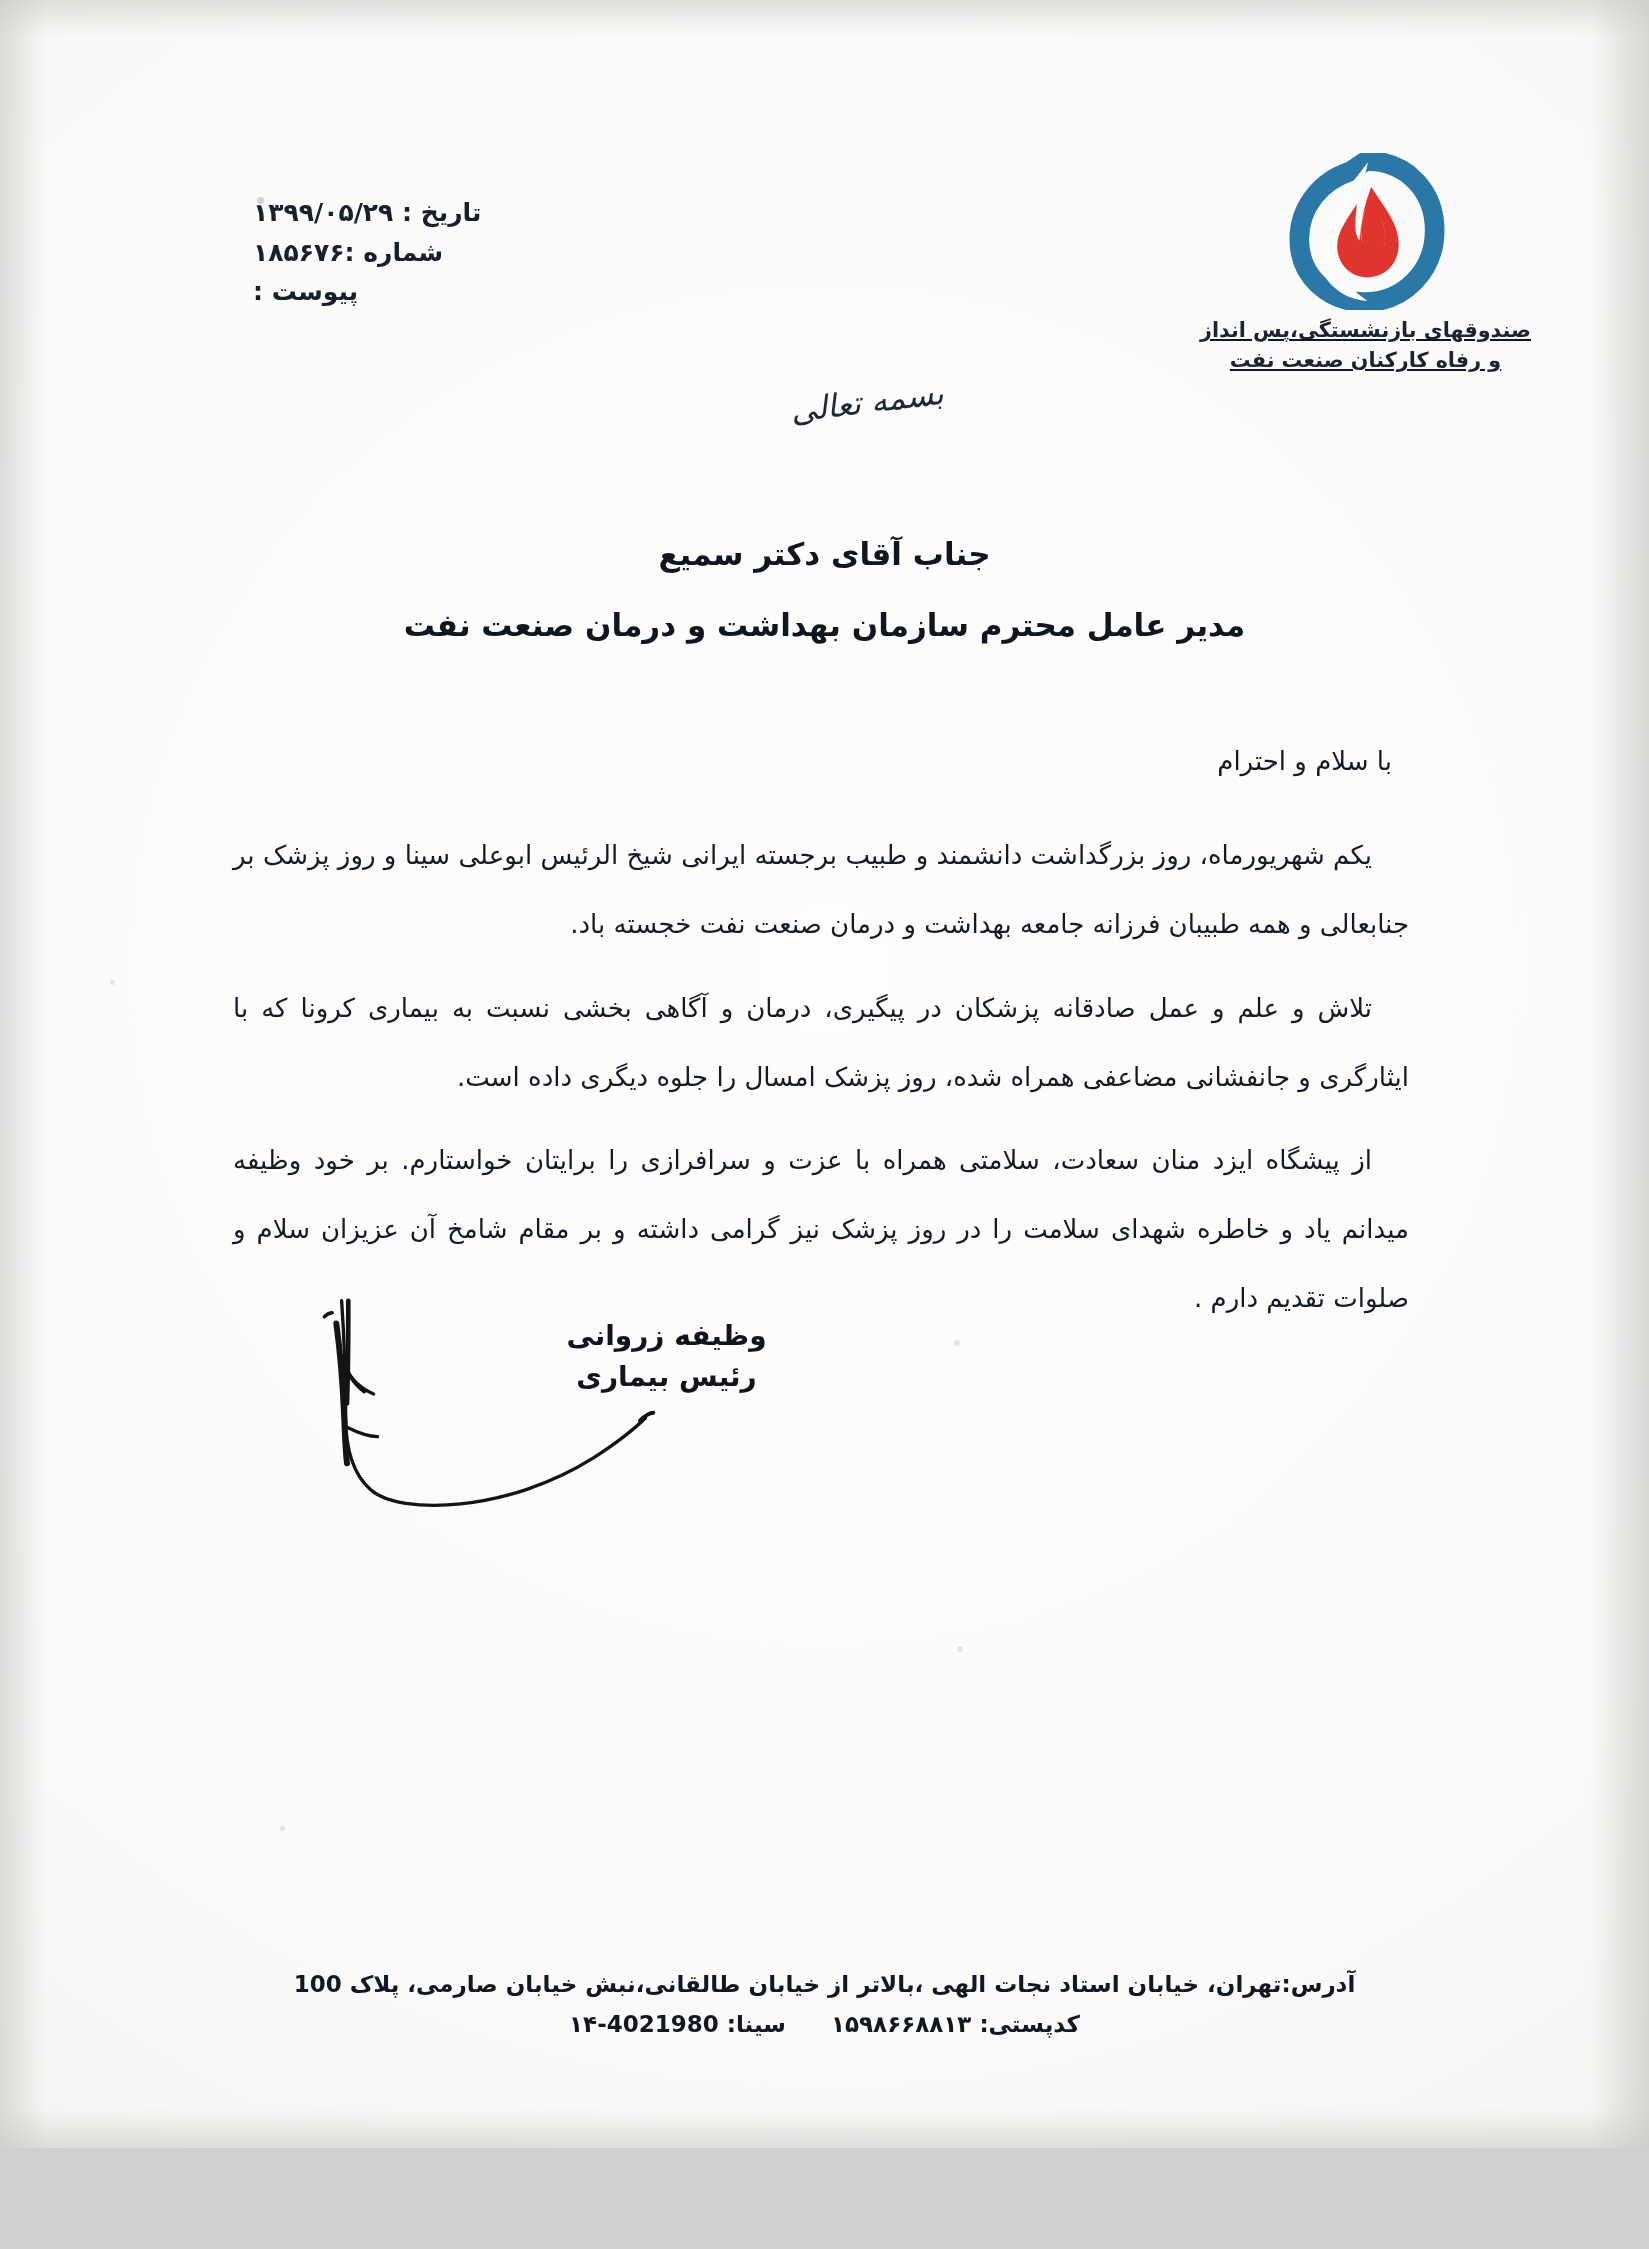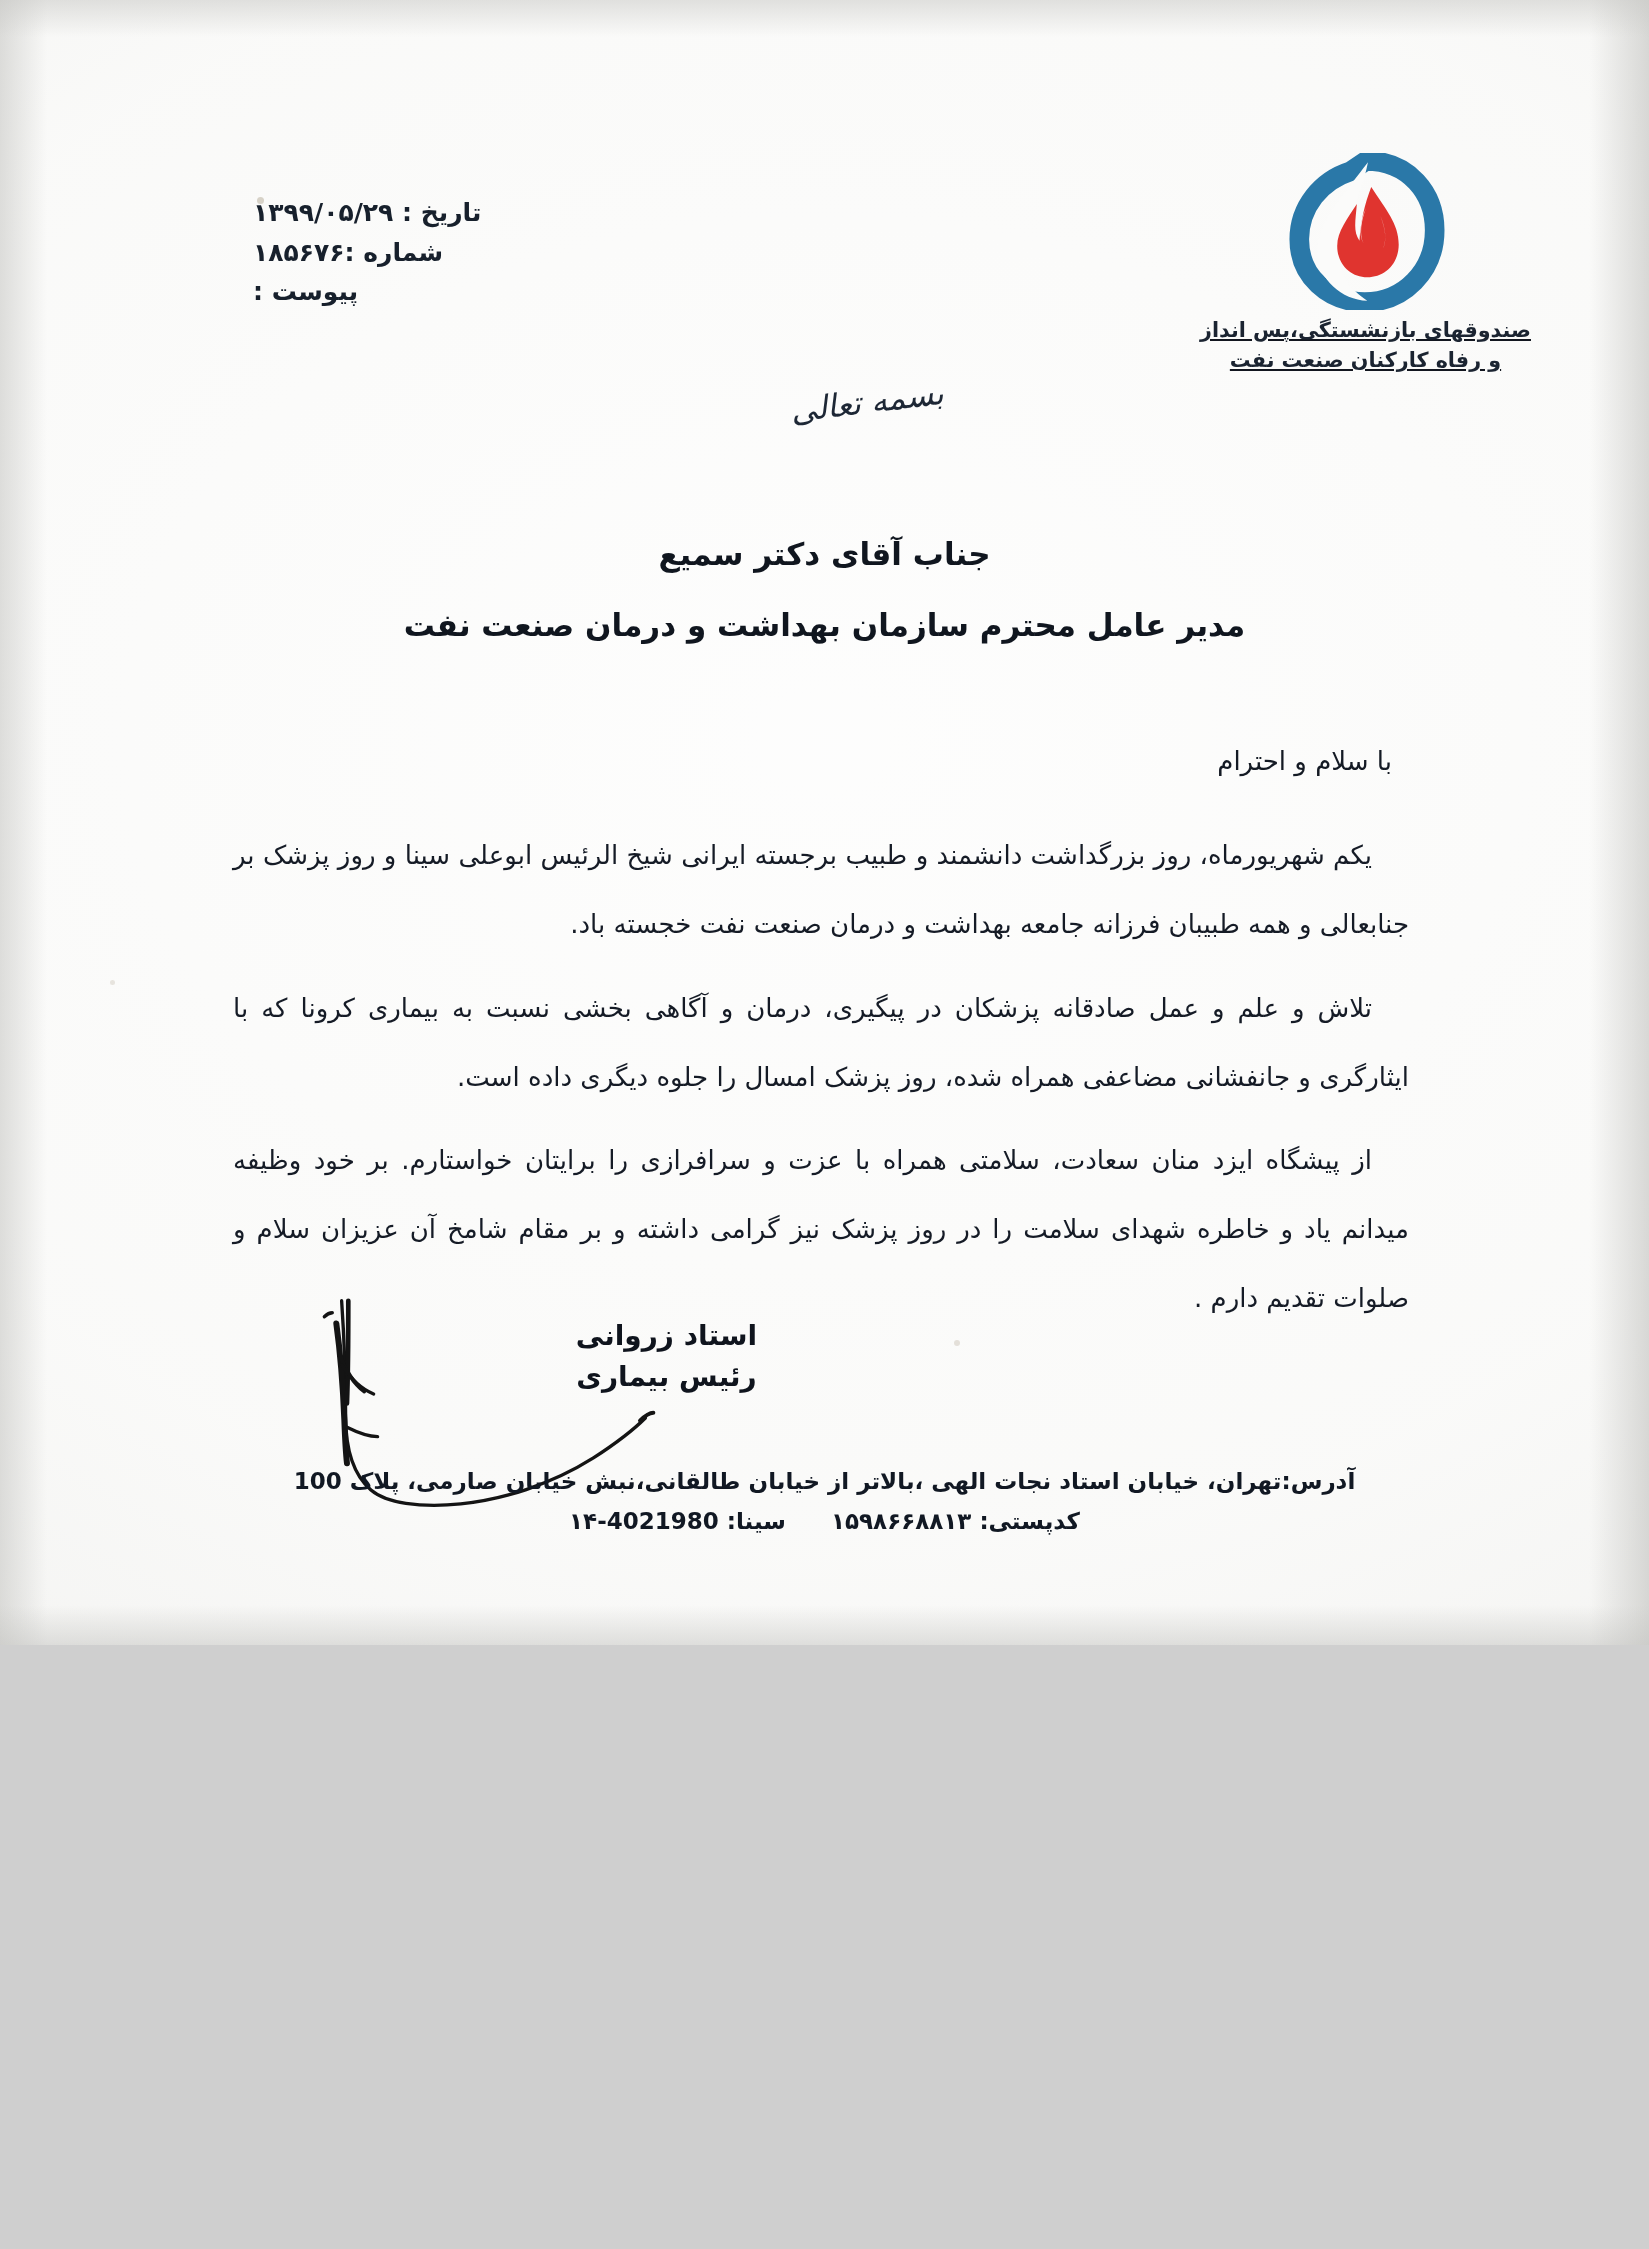--- a/index.html
+++ b/index.html
@@ -4,21 +4,21 @@
 <title>Letter</title>
 <style>
   html, body {
     margin: 0;
     padding: 0;
     background: #cfcfcf;
   }
   .page {
     position: relative;
     width: 1649px;
-    height: 1645px;
+    height: 2148px;
     margin: 0 auto;
     background: #fbfbfa;
     overflow: hidden;
     font-family: "DejaVu Sans", sans-serif;
     color: #12161f;
     
     background-image:
       radial-gradient(ellipse 120% 90% at 50% 45%, rgba(255,255,255,0.55) 0%, rgba(246,246,244,0.25) 55%, rgba(227,227,224,0.55) 100%);
   }
   
@@ -253,21 +253,21 @@
     <path d="M44 56 C 50 100 54 150 56 200 C 57 226 58 248 60 266" fill="none" stroke="#141414" stroke-width="9" stroke-linecap="round"></path>
     <path d="M62 22 C 62 70 62 124 60 176" fill="none" stroke="#141414" stroke-width="7" stroke-linecap="round"></path>
     <path d="M48 100 C 58 128 70 146 86 158" fill="none" stroke="#141414" stroke-width="6" stroke-linecap="round"></path>
     <path d="M52 118 C 66 140 80 154 100 162" fill="none" stroke="#141414" stroke-width="5" stroke-linecap="round"></path>
     <path d="M60 212 C 76 220 92 226 106 226" fill="none" stroke="#141414" stroke-width="5" stroke-linecap="round"></path>
     <path d="M500 202 C 508 194 514 190 520 190" fill="none" stroke="#141414" stroke-width="6" stroke-linecap="round"></path>
     <path d="M26 46 C 30 42 34 40 38 40" fill="none" stroke="#141414" stroke-width="5" stroke-linecap="round"></path>
   </svg>
 
   <div class="sign-block">
-    <div class="sign-name">استاد زروانی</div>
+    <div class="sign-name">وظیفه زروانی</div>
     <div class="sign-title">رئیس بیماری</div>
   </div>
 
   <div class="footer">
     <div class="footer-address">آدرس:تهران، خیابان استاد نجات الهی ،بالاتر از خیابان طالقانی،نبش خیابان صارمی، پلاک 100</div>
     <div class="footer-contact">
       <span>کدپستی:</span>
       <span>۱۵۹۸۶۶۸۸۱۳</span>
       <span class="gap"></span>
       <span>سینا:</span>

